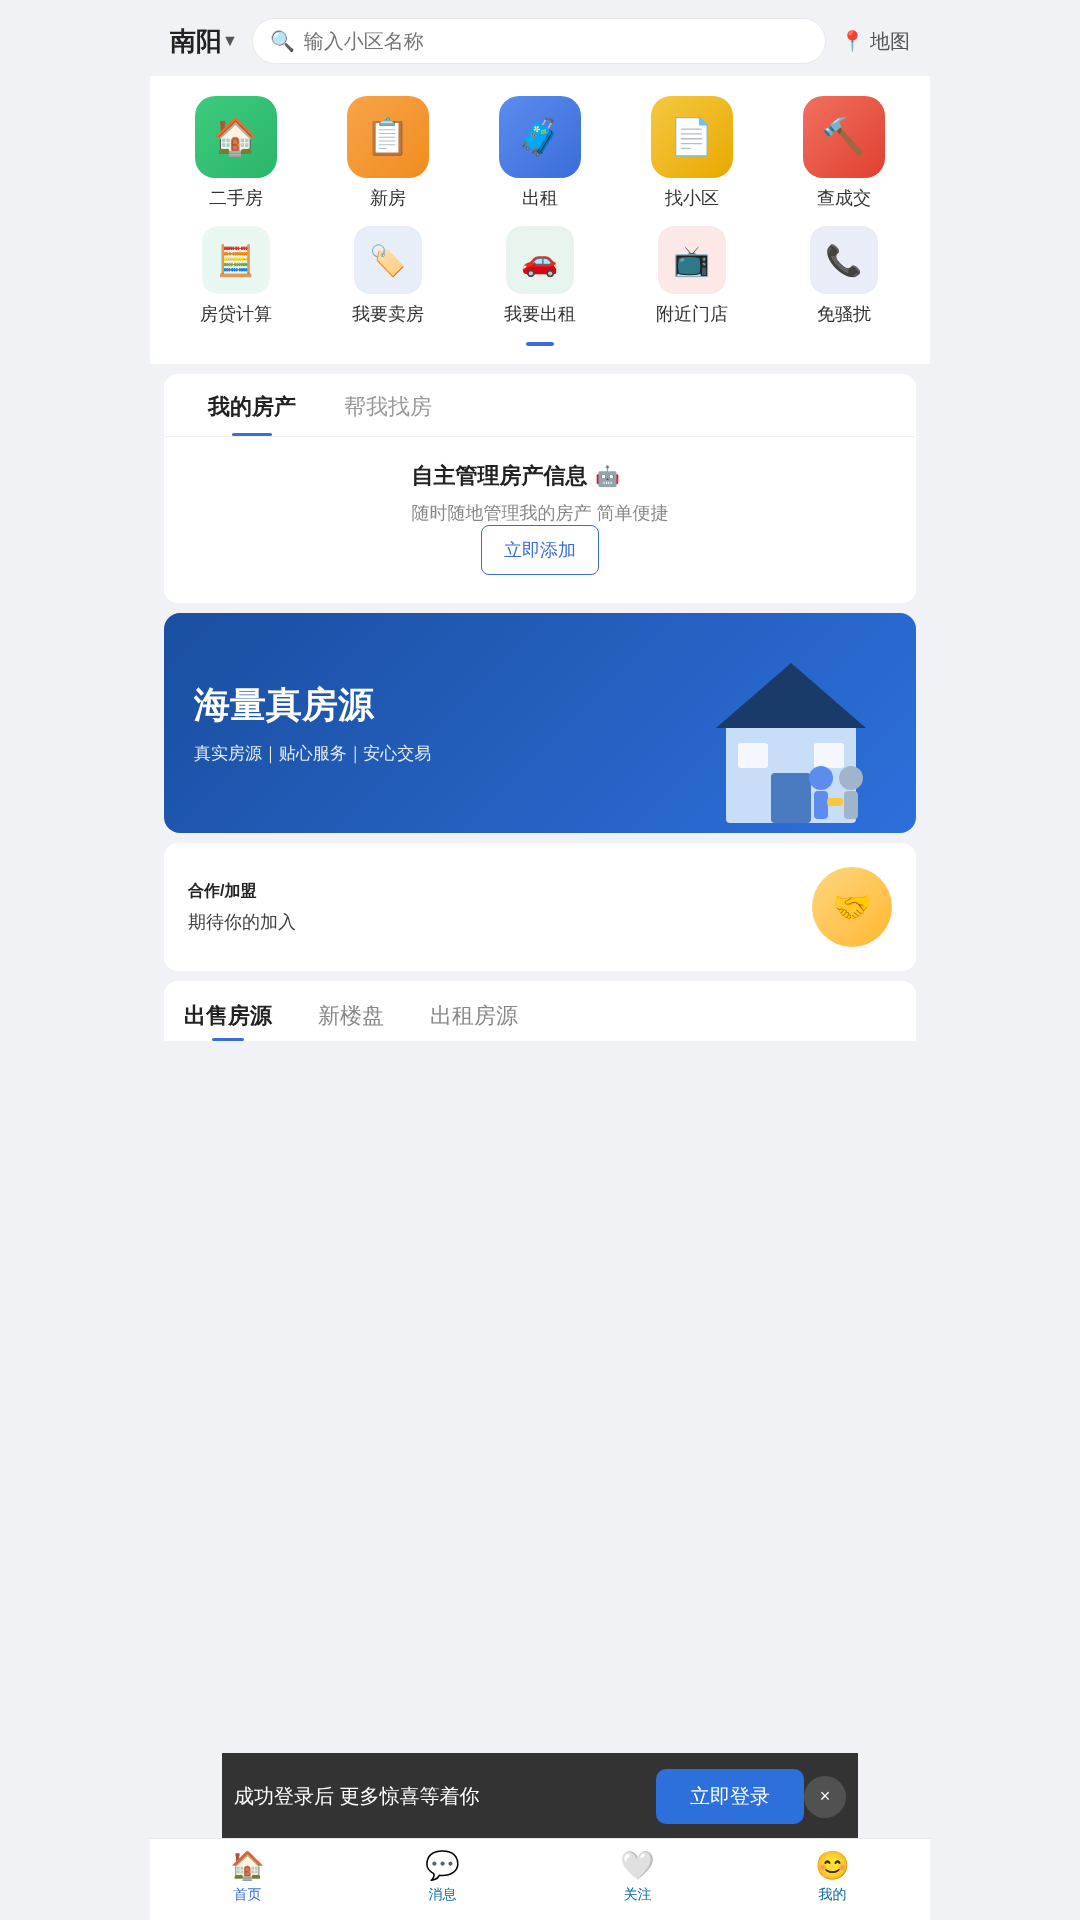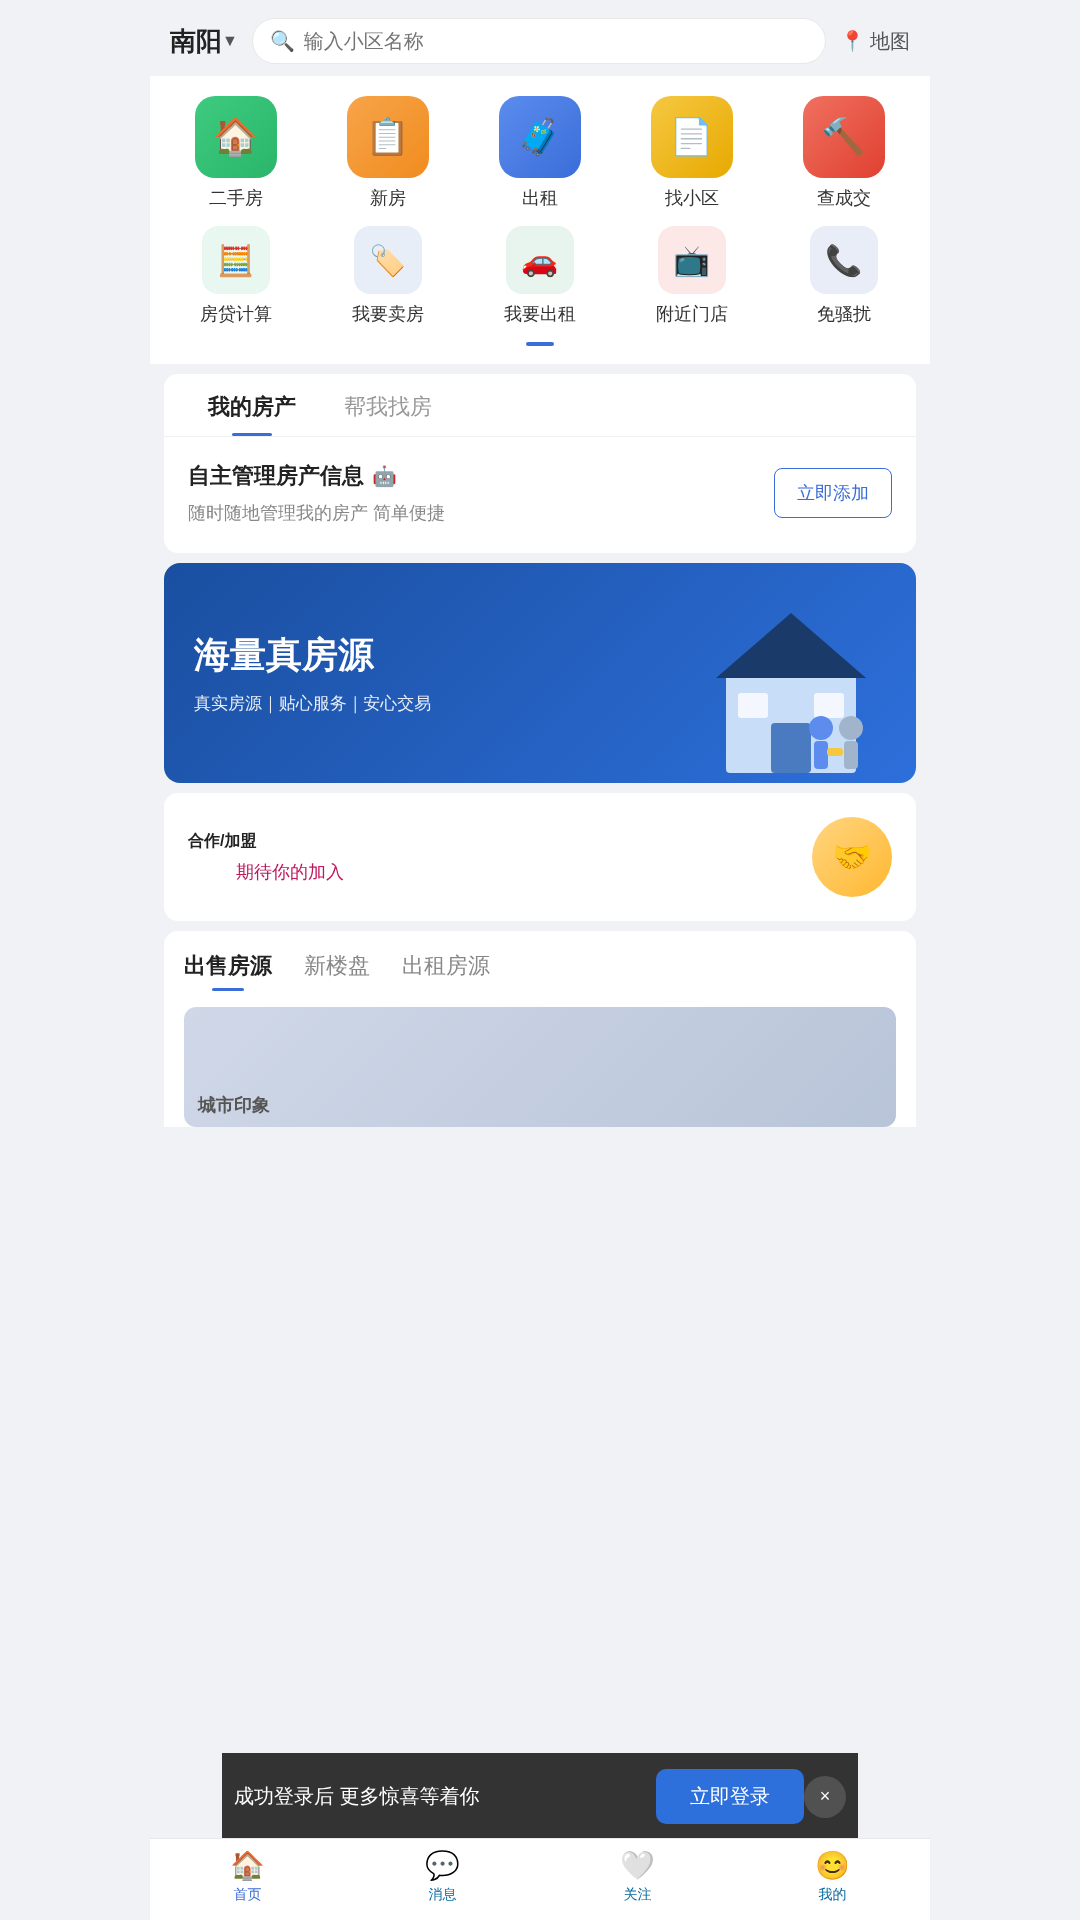--- a/index.html
+++ b/index.html
@@ -164,20 +164,21 @@
       width: 40px;
       height: 3px;
       background: #3a6dd8;
       border-radius: 2px;
     }
     .card-content {
       padding: 24px 24px 28px;
       display: flex;
       align-items: center;
       justify-content: flex-end;
+      flex-direction: column;
     }
     .card-info {
       flex: 1;
     }
     .card-title {
       font-size: 22px;
       font-weight: bold;
       color: #222;
       display: flex;
       align-items: center;
@@ -248,22 +249,21 @@
     }
     .partner-info {}
     .partner-title {
       font-size: 16px;
       font-weight: bold;
       color: #222;
       margin-bottom: 8px;
     }
     .partner-sub {
       font-size: 18px;
-      color: #be185d;
-      margin-left: 48px;
+      color: #404040;
     }
     .partner-icon {
       width: 80px;
       height: 80px;
       background: linear-gradient(135deg, #ffd580, #ffb830);
       border-radius: 50%;
       display: flex;
       align-items: center;
       justify-content: center;
       font-size: 32px;
@@ -271,21 +271,21 @@
 
     
     .property-section {
       background: #fff;
       border-radius: 14px 14px 0 0;
       margin: 10px 0 0;
       padding: 20px 20px 0;
     }
     .property-tabs {
       display: flex;
-      gap: 32px;
+      gap: 46px;
       margin-bottom: 16px;
     }
     .property-tab {
       font-size: 22px;
       color: #888;
       padding-bottom: 10px;
       cursor: pointer;
       position: relative;
     }
     .property-tab.active {
@@ -532,24 +532,20 @@
       <div class="partner-icon">🤝</div>
     </div>
 
     <div class="property-section">
       <div class="property-tabs">
         <div class="property-tab active">出售房源</div>
         <div class="property-tab">新楼盘</div>
         <div class="property-tab">出租房源</div>
       </div>
 
-      <div class="listing-preview">
-        <div style="background:linear-gradient(135deg,#d0d8e8,#b8c4d8);width:100%;height:100%;"></div>
-        <div class="listing-preview-text">城市印象</div>
-      </div>
     </div>
   </div>
 </div>
 
 <div class="login-bar">
   <span class="login-text">成功登录后 更多惊喜等着你</span>
   <button class="login-btn">立即登录</button>
   <div class="close-btn">×</div>
 </div>
 

